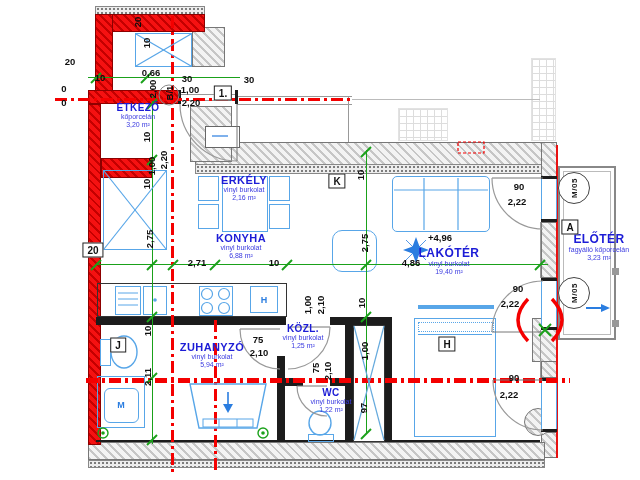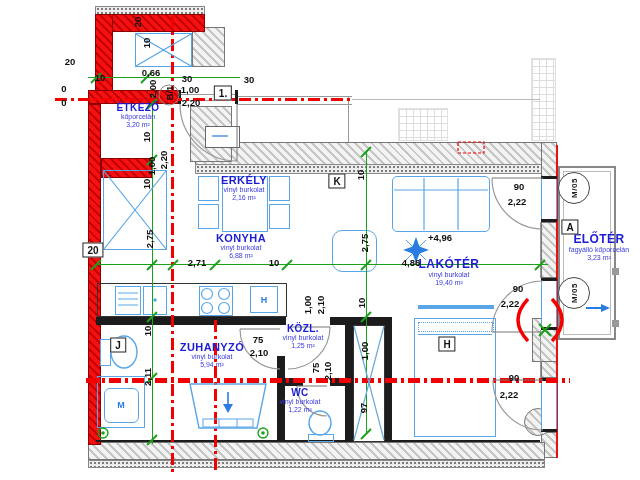--- a/index.html
+++ b/index.html
@@ -233,41 +233,41 @@
       <div class="room" style="left: 244px; top: 188px; font-size: 11px;">
         <span class="t">ERKÉLY</span>
         <span class="s">vinyl burkolat</span>
         <span class="s">2,16 m²</span>
       </div>
       <div class="room" style="left: 241px; top: 246px; font-size: 11px;">
         <span class="t">KONYHA</span>
         <span class="s">vinyl burkolat</span>
         <span class="s">6,88 m²</span>
       </div>
-      <div class="room" style="left: 449px; top: 273px; font-size: 12px;">
+      <div class="room" style="left: 449px; top: 262px; font-size: 12px;">
         <span class="t">LAKÓTÉR</span>
         <span class="s">vinyl burkolat</span>
         <span class="s">19,40 m²</span>
       </div>
       <div class="room" style="left: 599px; top: 248px; font-size: 12px;">
         <span class="t">ELŐTÉR</span>
         <span class="s">fagyálló kőporcelán</span>
         <span class="s">3,23 m²</span>
       </div>
       <div class="room" style="left: 212px; top: 355px; font-size: 11px;">
         <span class="t">ZUHANYZÓ</span>
         <span class="s">vinyl burkolat</span>
         <span class="s">5,94 m²</span>
       </div>
       <div class="room" style="left: 303px; top: 336px; font-size: 10px;">
         <span class="t">KÖZL.</span>
         <span class="s">vinyl burkolat</span>
         <span class="s">1,25 m²</span>
       </div>
-      <div class="room" style="left: 300px; top: 400px; font-size: 10px;">
+      <div class="room" style="left: 331px; top: 400px; font-size: 10px;">
         <span class="t">WC</span>
         <span class="s">vinyl burkolat</span>
         <span class="s">1,22 m²</span>
       </div>
       <span class="dim" style="left: 137px; top: 22px; transform: translate(-50%, -50%) rotate(-90deg);">20</span>
       <span class="dim" style="left: 146px; top: 43px; transform: translate(-50%, -50%) rotate(-90deg);">10</span>
       <span class="dim" style="left: 70px; top: 61px; transform: translate(-50%, -50%);">20</span>
       <span class="dim" style="left: 100px; top: 77px; transform: translate(-50%, -50%);">10</span>
       <span class="dim" style="left: 151px; top: 72px; transform: translate(-50%, -50%);">0,66</span>
       <span class="dim" style="left: 187px; top: 78px; transform: translate(-50%, -50%);">30</span>

